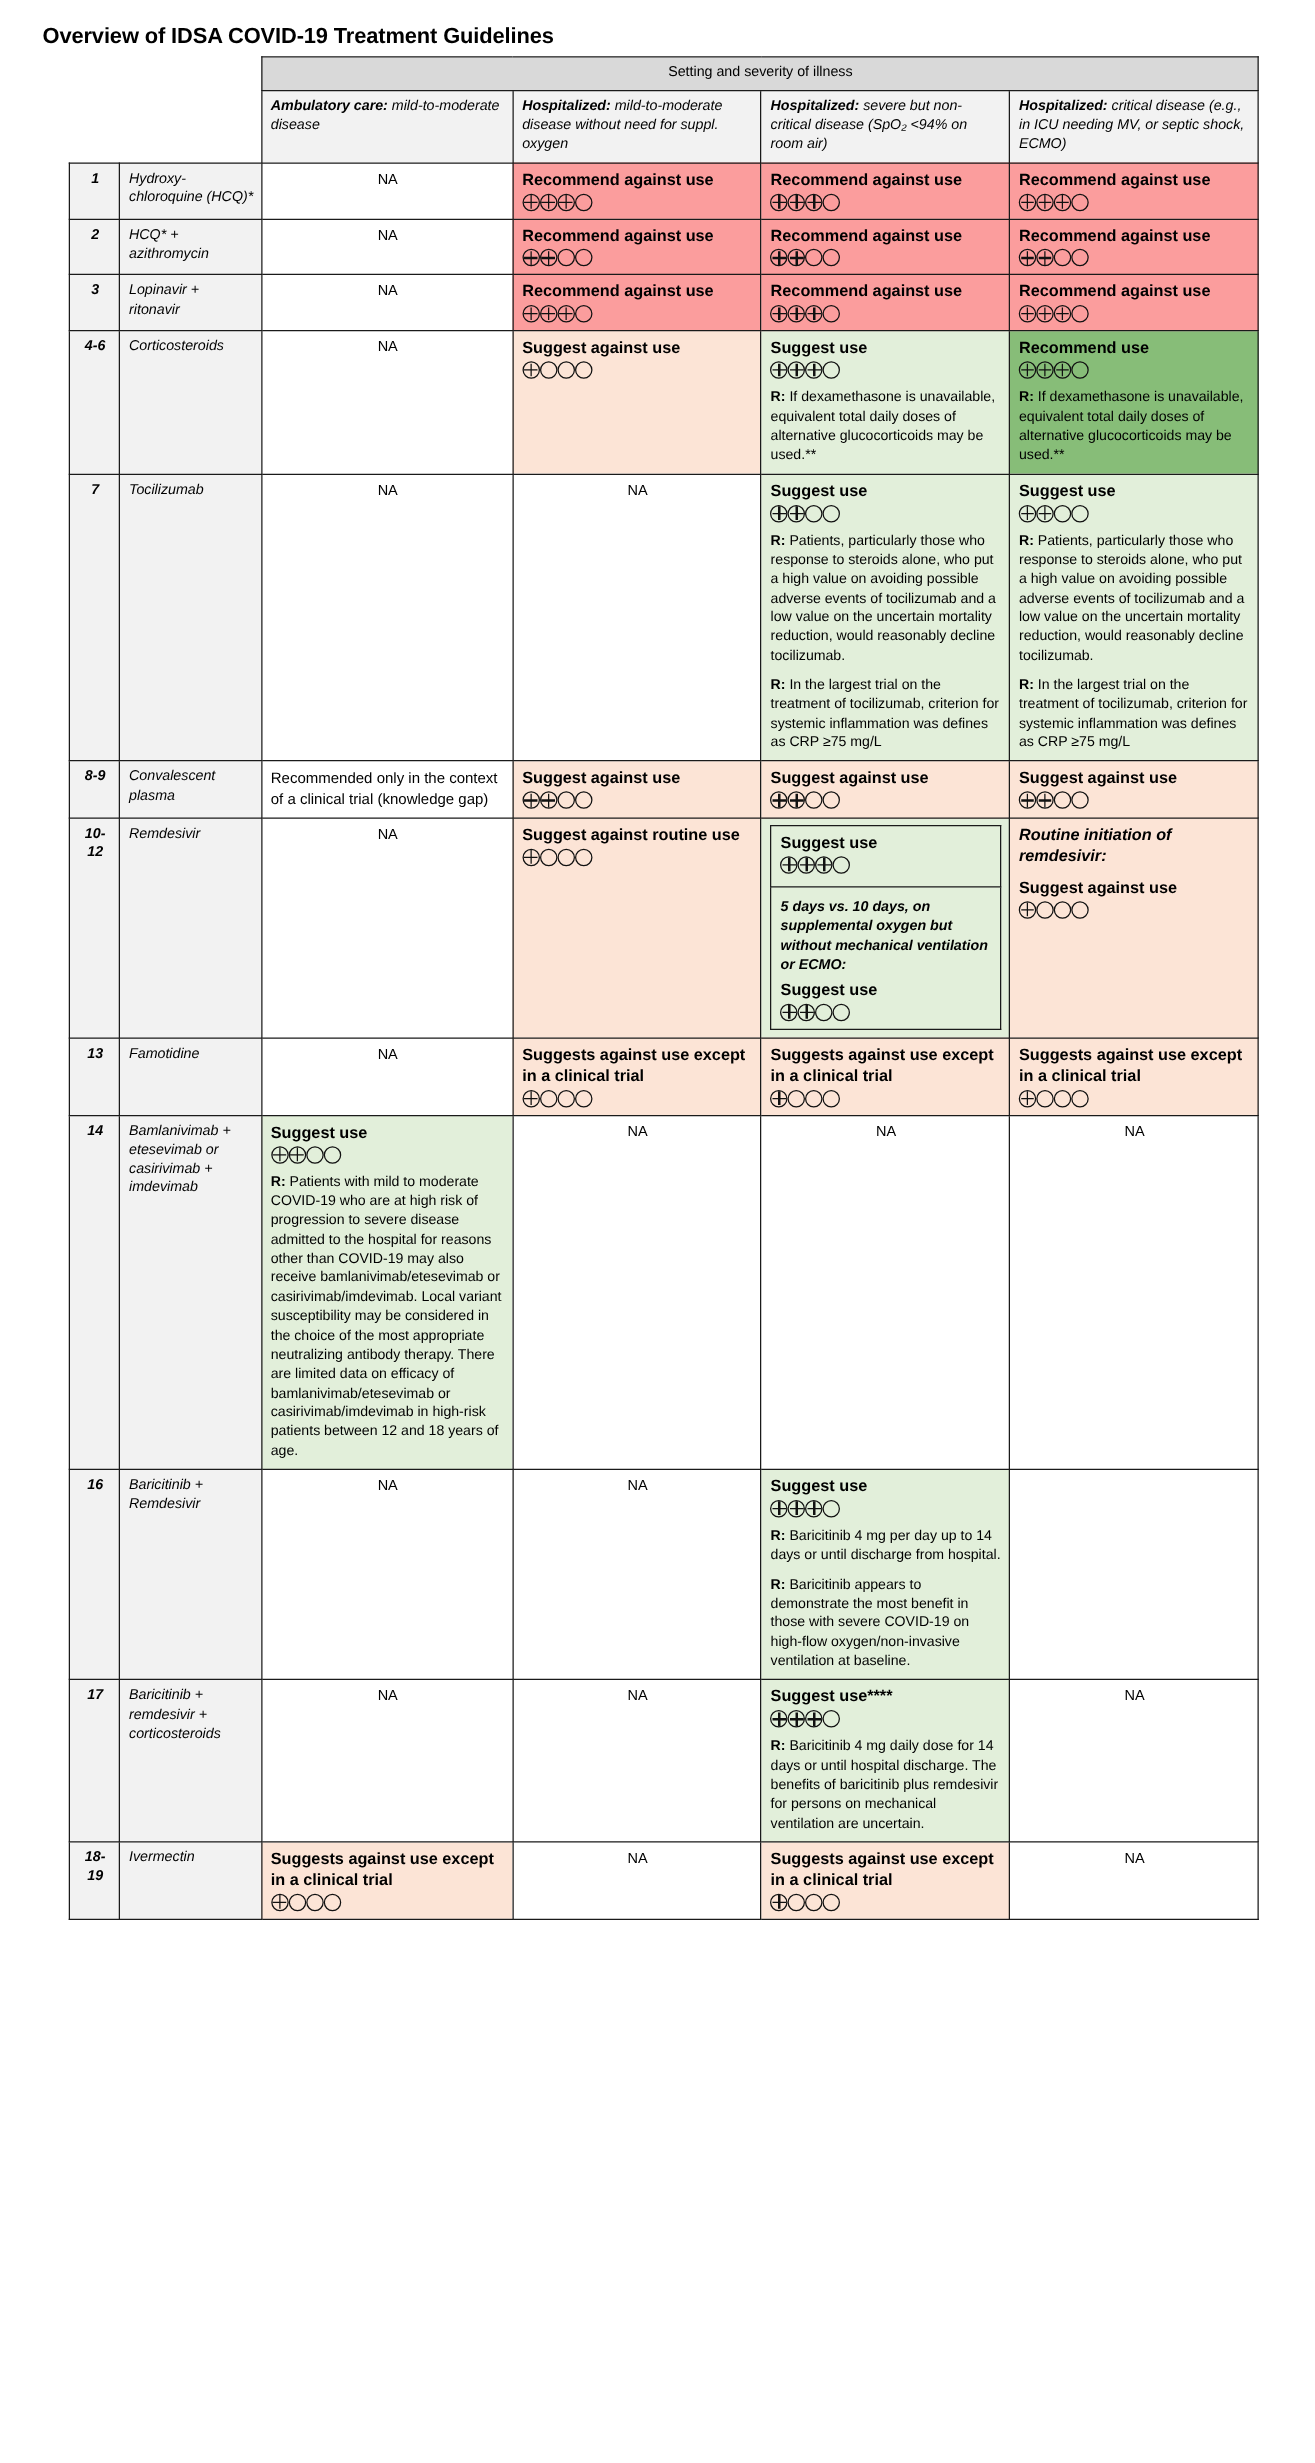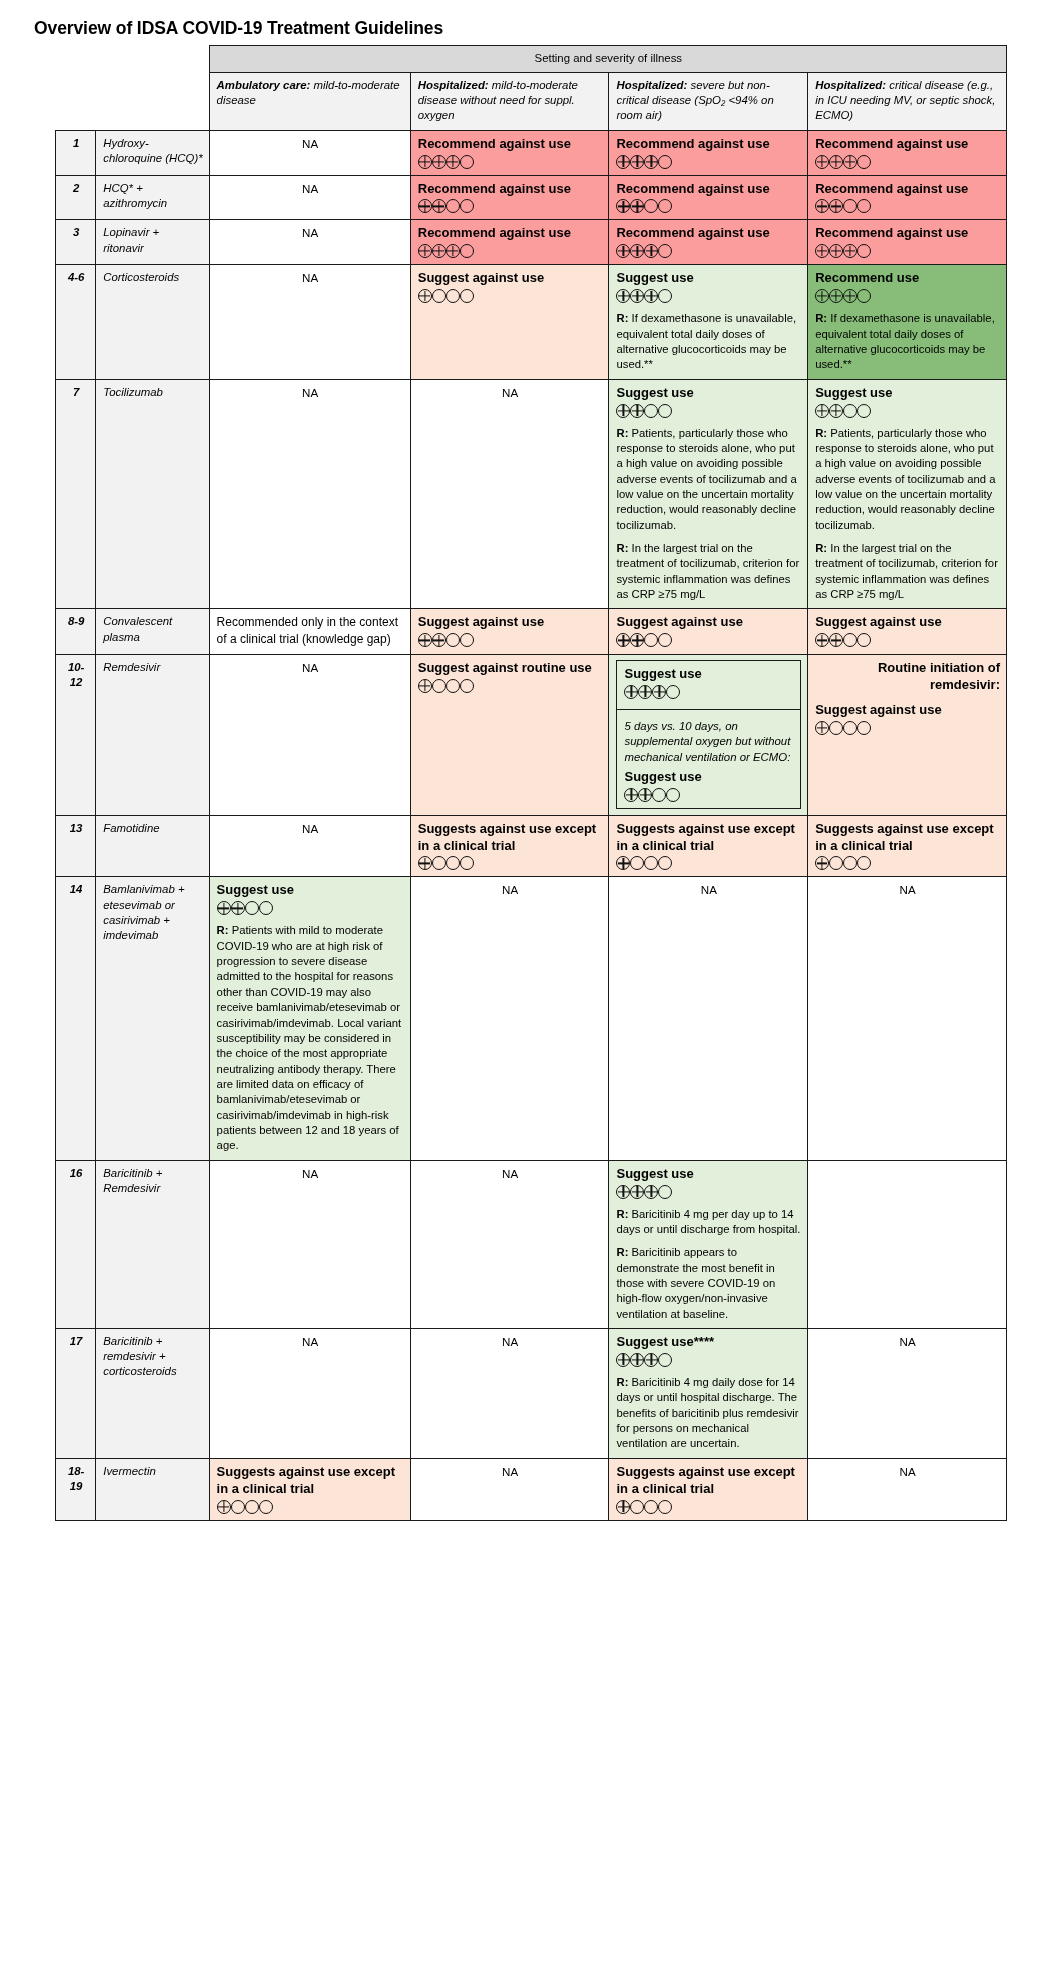--- a/index.html
+++ b/index.html
@@ -93,29 +93,29 @@
   .bg-lgreen{background:#e2efda;}
   .bg-peach{background:#fce4d6;margin-left:17px;}
   .bg-white{background:#ffffff;}
 
   .rec{
     font-weight:bold;
     font-size:13px;
     line-height:1.3;
     margin:0 0 2px 0;
   }
-  .rec.ital{text-align:right;}
+  .rec.ital{font-style:italic;}
   .note{
     font-size:11.3px;
     line-height:1.36;
     margin:8px 0 0 0;
   }
   .note b{font-weight:bold;}
   .subhead{
-    font-weight:normal;
+    font-weight:bold;
     font-style:italic;
     font-size:11.4px;
     line-height:1.34;
     margin:9px 0 4px 0;
   }
   .na{
     text-align:center;
     font-size:11.6px;
     vertical-align:middle;
   }

